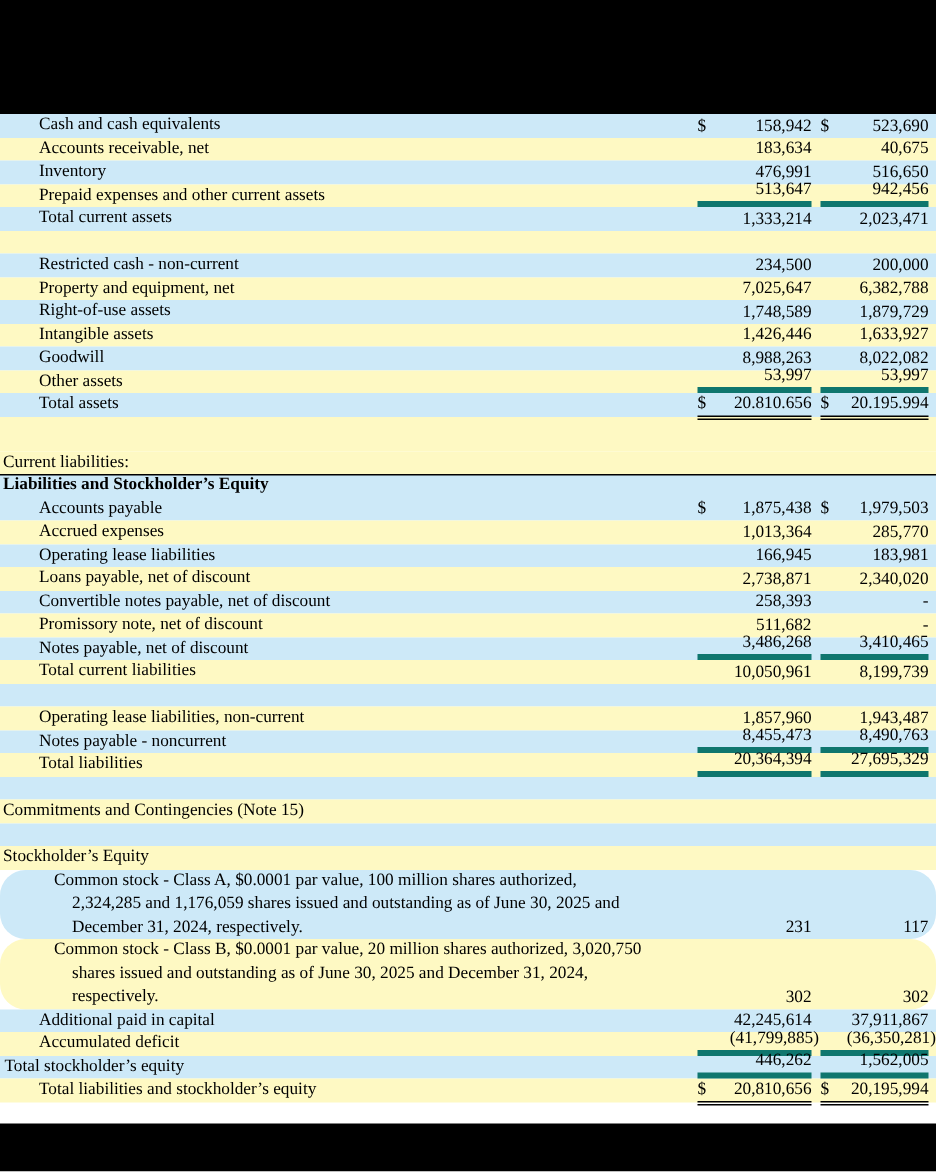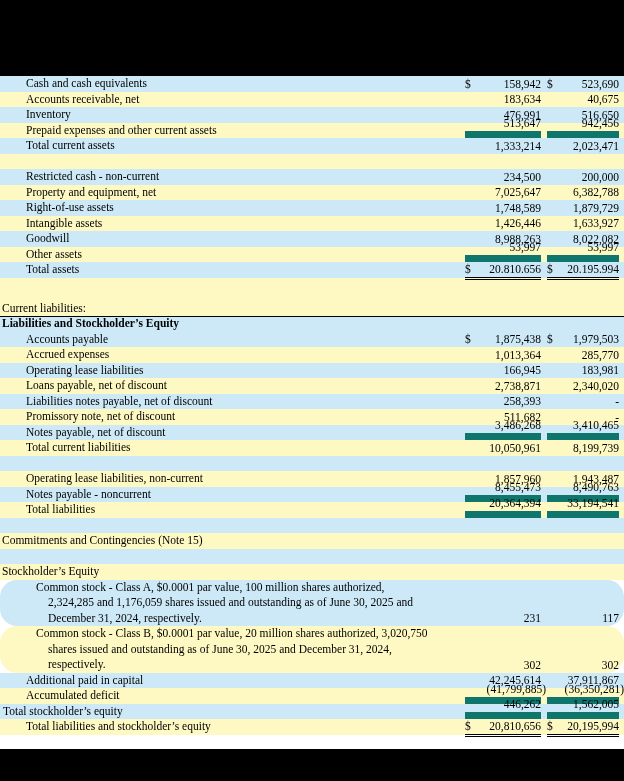--- a/index.html
+++ b/index.html
@@ -32,21 +32,21 @@
   .pline.cont{padding-left:22px;}
   .col{
     display:flex;justify-content:flex-end;align-items:flex-end;
     height:15.5px;line-height:14px;position:relative;box-sizing:border-box;
     padding-bottom:1px;
   }
   .col.c1{width:76px;flex:none;}
   .col.c2{width:72px;flex:none;margin-left:6px;margin-right:5px;}
   .dollar{margin-right:auto;}
   .val.neg{margin-right:-5px;}
-  .col.under{border-bottom:7px solid #0f766e;}
+  .col.under{border-bottom:4px solid #0f766e;}
   .col.dunder{border-bottom:1px solid #000;}
   .col.dunder::after{
     content:"";position:absolute;left:0;right:0;bottom:-3px;
     border-bottom:1px solid #000;
   }
 </style>
 </head>
 <body>
 
 <div class="page">
@@ -209,21 +209,21 @@
         <div class="row white">
           <div class="label item">Loans payable, net of discount</div>
           <div class="col c1">
             <span class="val">2,738,871</span>
           </div>
           <div class="col c2">
             <span class="val">2,340,020</span>
           </div>
         </div>
         <div class="row blue">
-          <div class="label item">Liabilities notes payable, net of discount</div>
+          <div class="label item">Convertible notes payable, net of discount</div>
           <div class="col c1">
             <span class="val">258,393</span>
           </div>
           <div class="col c2">
             <span class="val">-</span>
           </div>
         </div>
         <div class="row white">
           <div class="label item">Promissory note, net of discount</div>
           <div class="col c1">
@@ -271,21 +271,21 @@
           <div class="col c2 under">
             <span class="val">8,490,763</span>
           </div>
         </div>
         <div class="row white">
           <div class="label total">Total liabilities</div>
           <div class="col c1 under">
             <span class="val">20,364,394</span>
           </div>
           <div class="col c2 under">
-            <span class="val">33,194,541</span>
+            <span class="val">27,695,329</span>
           </div>
         </div>
         <div class="row blue">
           <div class="label item"></div>
         </div>
         <div class="row white">
           <div class="label section">Commitments and Contingencies (Note 15)</div>
         </div>
         <div class="row blue">
           <div class="label item"></div>

